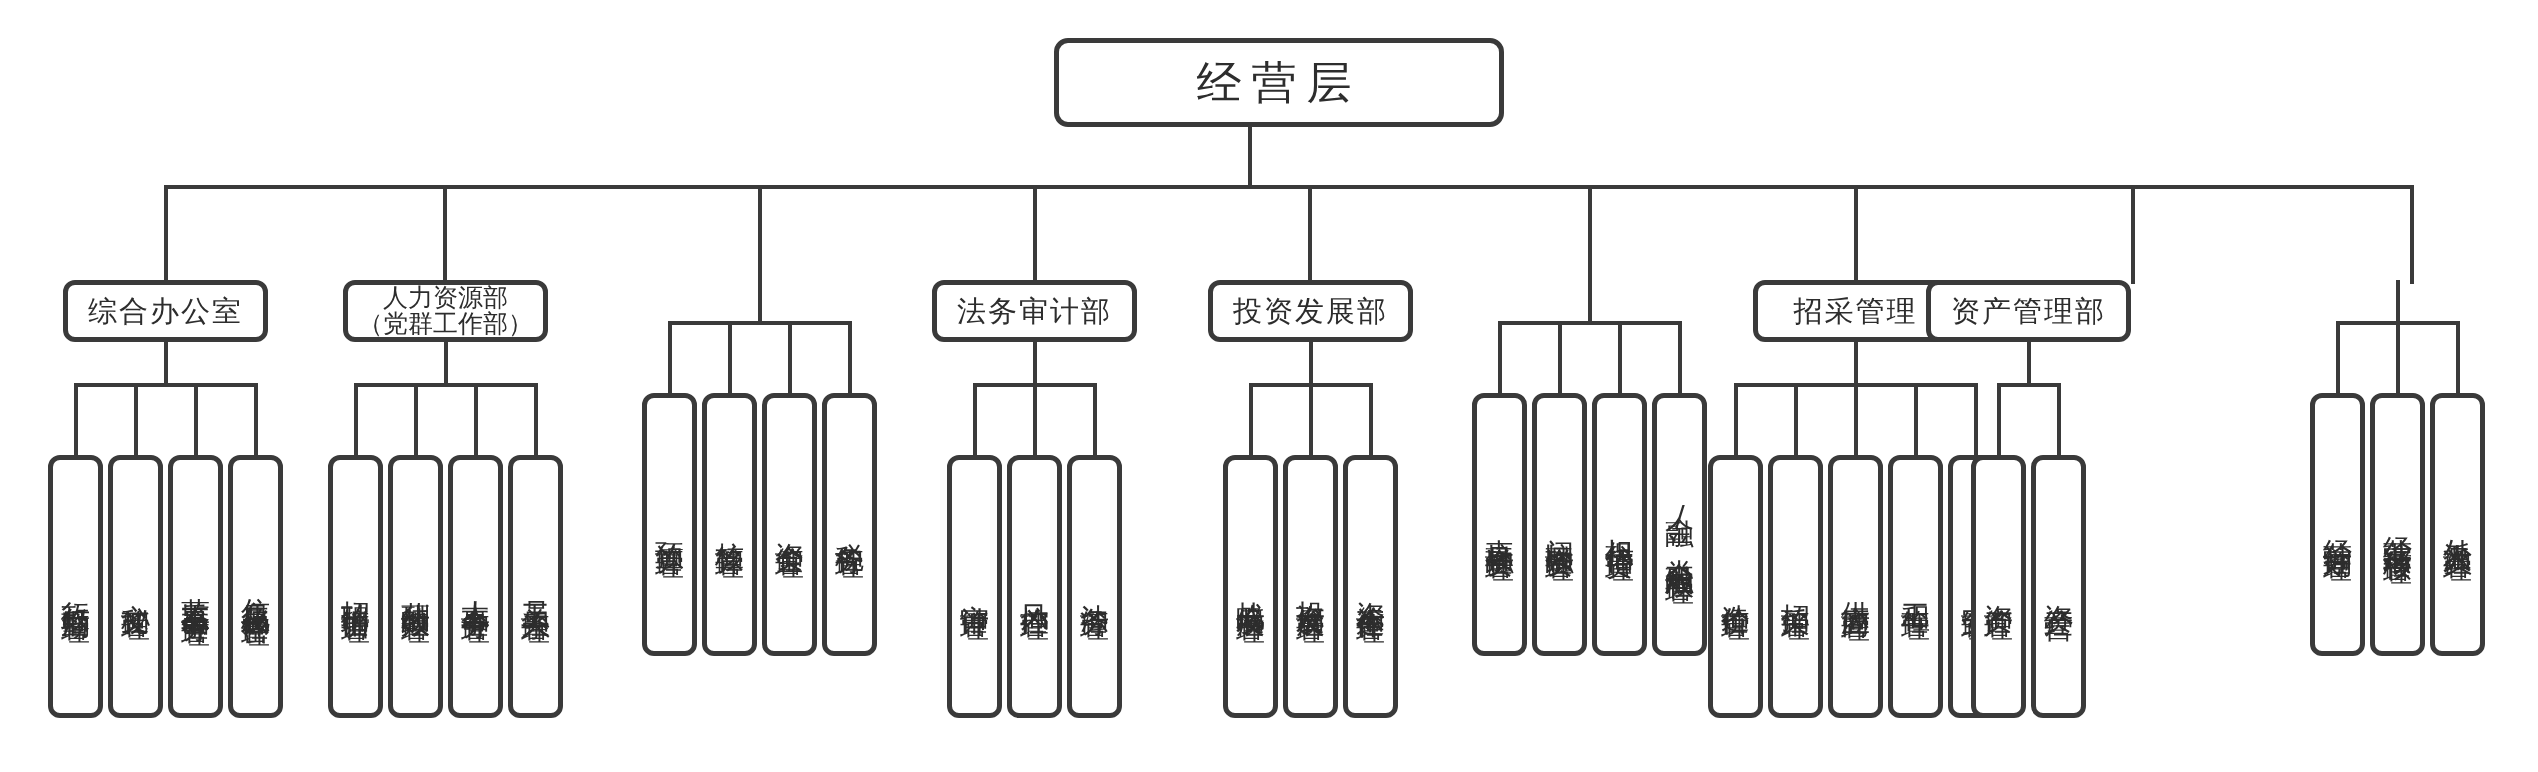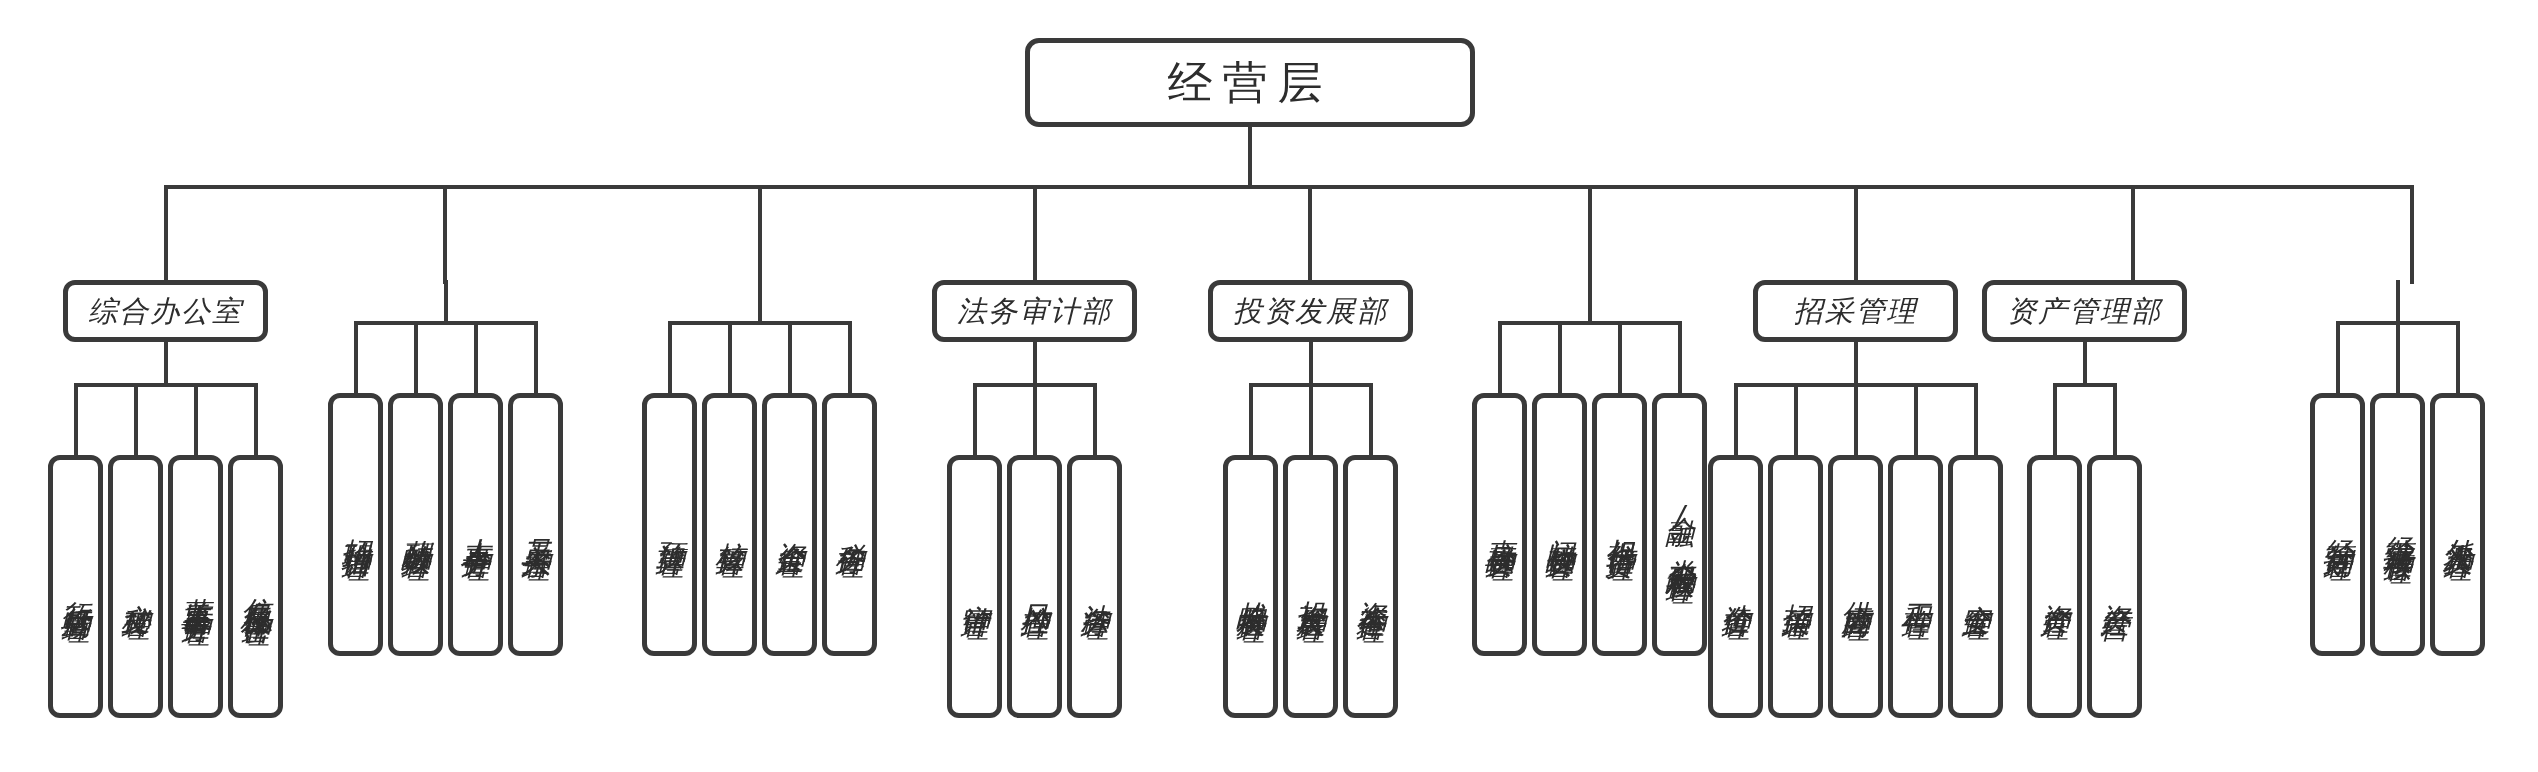--- a/index.html
+++ b/index.html
@@ -5,21 +5,21 @@
   :root{
     --line:#3a3a3a;
     --text:#2d2d2d;
     --bg:#ffffff;
   }
   html,body{margin:0;padding:0;background:var(--bg);}
   body{font-family:"DejaVu Sans","Liberation Sans",sans-serif;color:var(--text);}
   .canvas{position:relative;width:2538px;height:772px;background:var(--bg);overflow:hidden;}
 
   
-  .node{box-sizing:border-box;background:var(--bg);border:5px solid var(--line);}
+  .node{box-sizing:border-box;background:var(--bg);border:5px solid var(--line);margin-left:29px;}
   .root-box{
     position:absolute;left:1025px;top:38px;width:450px;height:89px;border-radius:14px;
     display:flex;align-items:center;justify-content:center;
     font-size:45px;letter-spacing:10px;
   }
   .dept-box{
     box-sizing:border-box;width:205px;height:62px;border:5px solid var(--line);border-radius:12px;
     display:flex;flex-direction:column;align-items:center;justify-content:center;
     font-size:29px;letter-spacing:2px;line-height:1.05;background:var(--bg);
     position:relative;z-index:2;
@@ -28,21 +28,21 @@
   .child-box{
     box-sizing:border-box;width:55px;height:263px;border:5px solid var(--line);border-radius:12px;
     display:flex;align-items:center;justify-content:center;background:var(--bg);
   }
   .vtext{
     writing-mode:vertical-rl;text-orientation:upright;
     font-size:29px;line-height:1;letter-spacing:3px;white-space:nowrap;
   }
 
   
-  .group{position:absolute;top:280px;display:flex;flex-direction:column;align-items:center;font-style:italic;}
+  .group{position:absolute;top:280px;display:flex;flex-direction:column;align-items:center;}
   .vstub{width:4px;height:41px;background:var(--line);}
   .children{display:flex;}
   .cell{position:relative;padding-top:72px;}
   .cell + .cell{margin-left:5px;}
   .cell::before{content:"";position:absolute;top:0;left:50%;margin-left:-2px;width:4px;height:76px;background:var(--line);}
   .cell::after{content:"";position:absolute;top:0;left:-5px;right:-5px;height:4px;background:var(--line);}
   .cell:first-child::after{left:50%;}
   .cell:last-child::after{right:50%;}
 
   
@@ -96,20 +96,24 @@
       </div>
       <div class="cell">
         <div class="child-box">
           <span class="vtext">信息化及保密管理</span>
         </div>
       </div>
     </div>
   </div>
 
   <div class="group" style="left:328px">
+    <div class="dept-box two-line">
+      <span>人力资源部</span>
+      <span>（党群工作部）</span>
+    </div>
     <div class="vstub"></div>
     <div class="children">
       <div class="cell">
         <div class="child-box">
           <span class="vtext">招聘培训管理</span>
         </div>
       </div>
       <div class="cell">
         <div class="child-box">
           <span class="vtext">薪酬绩效管理</span>
@@ -255,21 +259,21 @@
         </div>
       </div>
       <div class="cell">
         <div class="child-box">
           <span class="vtext">安全管理</span>
         </div>
       </div>
     </div>
   </div>
 
-  <div class="group" style="left:1982px">
+  <div class="group" style="left:1926px">
     <div class="dept-box">
       <span>资产管理部</span>
     </div>
     <div class="vstub"></div>
     <div class="children">
       <div class="cell">
         <div class="child-box">
           <span class="vtext">资产管理</span>
         </div>
       </div>

